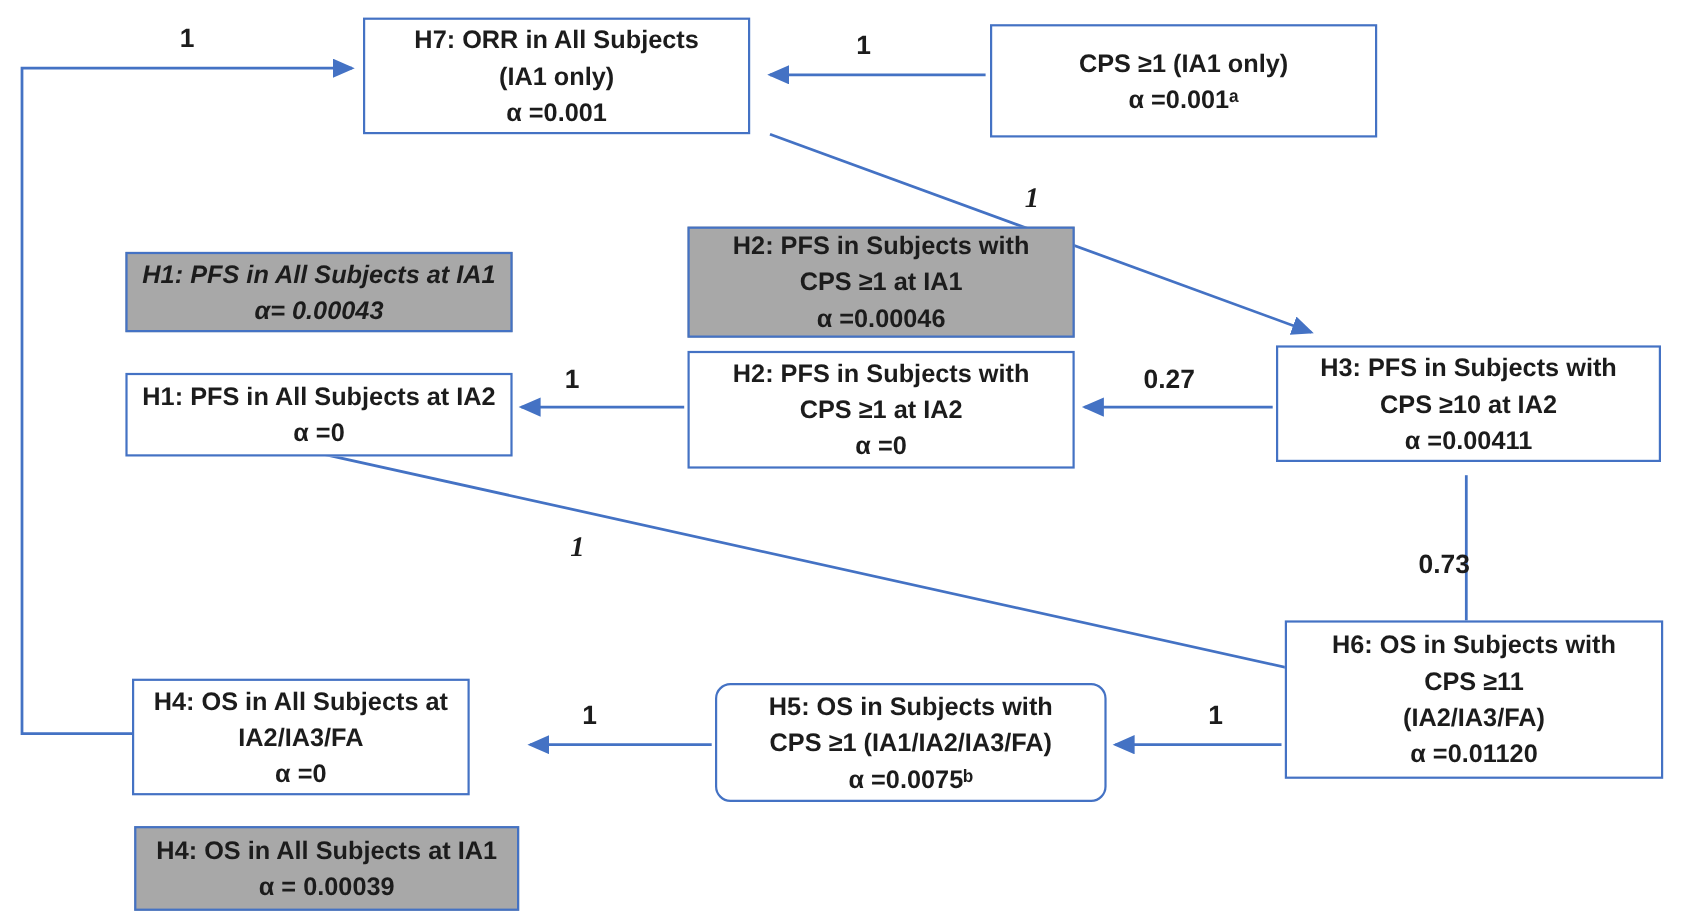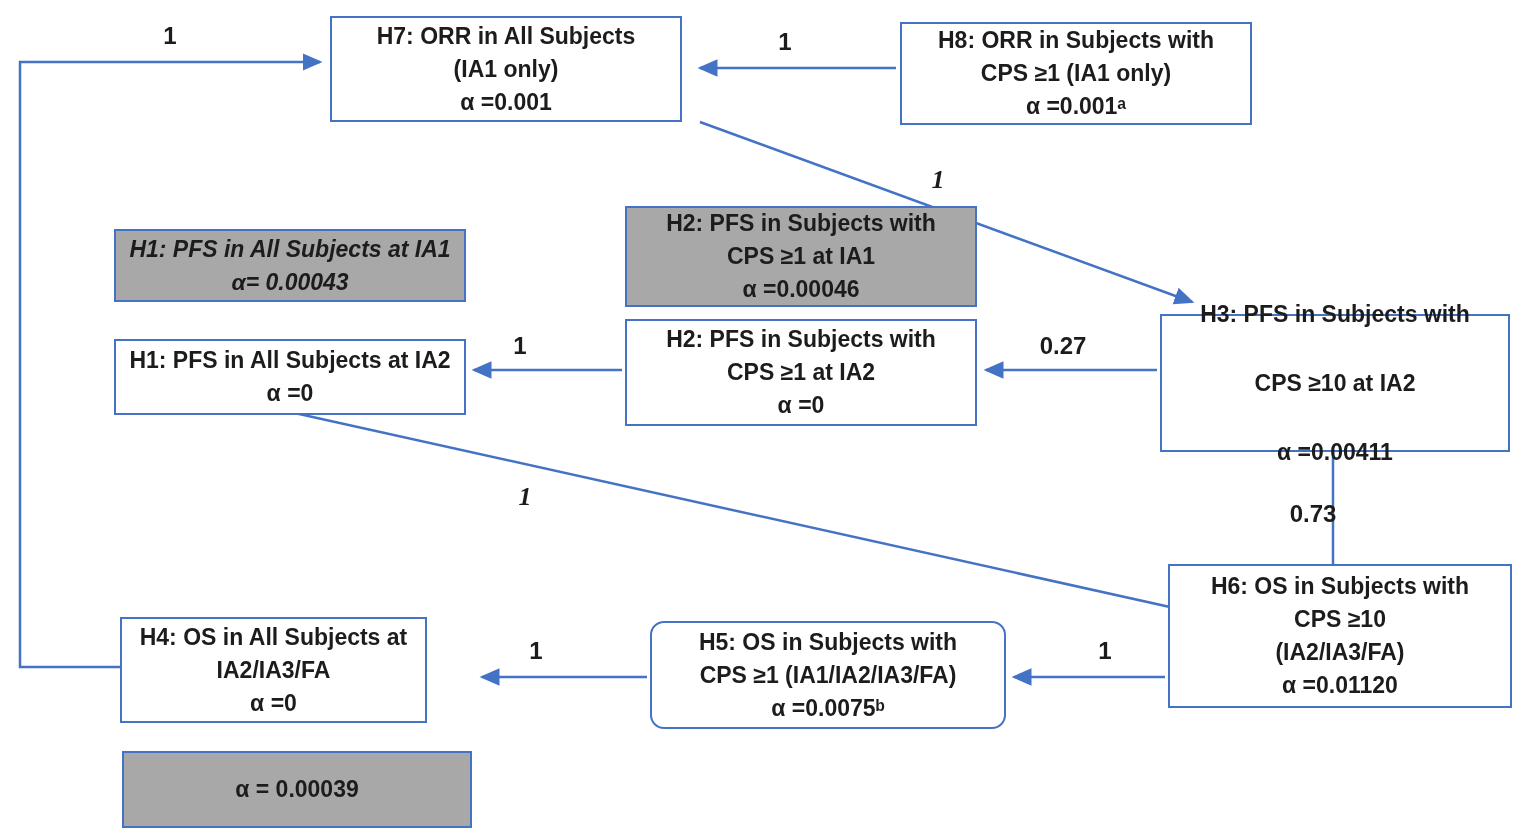--- a/index.html
+++ b/index.html
@@ -88,21 +88,20 @@
   <div class="edge-label" style="left:1085px;top:637px;width:40px;">1</div>
   <div class="edge-label" style="left:516px;top:637px;width:40px;">1</div>
 
   <div class="box" style="left:330px;top:16px;width:352px;height:106px;">
     <div>H7: ORR in All Subjects</div>
     <div>(IA1 only)</div>
     <div>α =0.001</div>
   </div>
 
   <div class="box" style="left:900px;top:22px;width:352px;height:103px;">
-    <div>H8: ORR in Subjects with</div>
     <div>CPS ≥1 (IA1 only)</div>
     <div>α =0.001ᵃ</div>
   </div>
 
   <div class="box shaded" style="left:114px;top:229px;width:352px;height:73px;font-style:italic;">
     <div>H1: PFS in All Subjects at IA1</div>
     <div>α= 0.00043</div>
   </div>
 
   <div class="box shaded" style="left:625px;top:206px;width:352px;height:101px;">
@@ -115,42 +114,43 @@
     <div>H1: PFS in All Subjects at IA2</div>
     <div>α =0</div>
   </div>
 
   <div class="box" style="left:625px;top:319px;width:352px;height:107px;">
     <div>H2: PFS in Subjects with</div>
     <div>CPS ≥1 at IA2</div>
     <div>α =0</div>
   </div>
 
-  <div class="box" style="left:1160px;top:314px;width:350px;height:138px;gap:36px;">
+  <div class="box" style="left:1160px;top:314px;width:350px;height:106px;">
     <div>H3: PFS in Subjects with</div>
     <div>CPS ≥10 at IA2</div>
     <div>α =0.00411</div>
   </div>
 
   <div class="box" style="left:1168px;top:564px;width:344px;height:144px;">
     <div>H6: OS in Subjects with</div>
-    <div>CPS ≥10</div>
+    <div>CPS ≥11</div>
     <div>(IA2/IA3/FA)</div>
     <div>α =0.01120</div>
   </div>
 
   <div class="box" style="left:650px;top:621px;width:356px;height:108px;border-radius:14px;">
     <div>H5: OS in Subjects with</div>
     <div>CPS ≥1 (IA1/IA2/IA3/FA)</div>
     <div>α =0.0075ᵇ</div>
   </div>
 
   <div class="box" style="left:120px;top:617px;width:307px;height:106px;">
     <div>H4: OS in All Subjects at</div>
     <div>IA2/IA3/FA</div>
     <div>α =0</div>
   </div>
 
   <div class="box shaded" style="left:122px;top:751px;width:350px;height:77px;">
+    <div>H4: OS in All Subjects at IA1</div>
     <div>α = 0.00039</div>
   </div>
 
 </div>
 
 </body></html>

